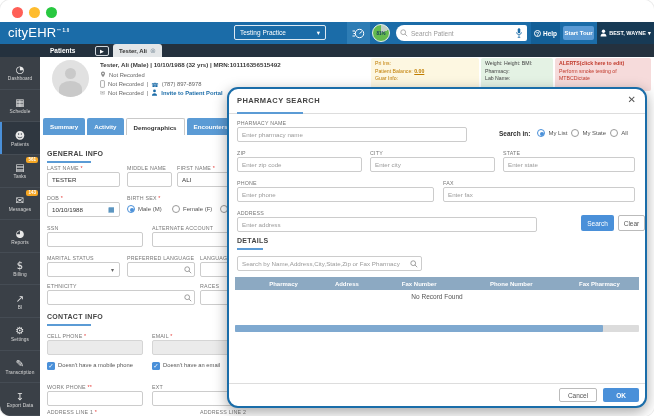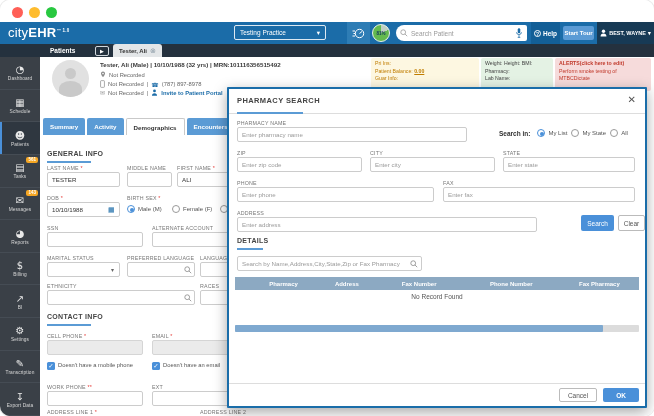--- a/index.html
+++ b/index.html
@@ -10,21 +10,21 @@
   .abs { position:absolute; }
 
   
   .titlebar { position:absolute; top:0; left:0; right:0; height:22px; background:#fff; }
   .dot { position:absolute; top:7px; width:11px; height:11px; border-radius:50%; }
 
   
   .topbar { position:absolute; top:22px; left:0; right:0; height:22px; background:#1b6ca8; color:#fff; }
   .logo { position:absolute; left:8px; top:3px; font-size:13px; color:#fff; letter-spacing:.2px; }
   .logo .thin { font-weight:300; }
-  .logo .bold { font-weight:bold; }
+  .logo .bold { font-weight:normal; }
   .logo sup { font-size:4.5px; font-weight:bold; }
   .practice { position:absolute; left:234px; top:3px; width:92px; height:15px; border:1px solid rgba(255,255,255,.85);
               font-size:6.5px; line-height:13px; padding:0 5px; border-radius:2px; display:flex; justify-content:space-between; align-items:center; }
   .speedo { position:absolute; left:347px; top:0; width:23px; height:22px; background:#2e7db5; display:flex; align-items:center; justify-content:center; }
   .pie { position:absolute; left:372px; top:2px; width:18px; height:18px; border-radius:50%;
          background:conic-gradient(#bfcfc2 0 19%, #63b94e 19% 100%); border:1px solid #e9f3e7;
          display:flex; align-items:center; justify-content:center; font-size:4.5px; font-weight:bold; color:#123a5a; }
   .searchpill { position:absolute; left:396px; top:3px; width:131px; height:16px; background:#fff; border-radius:8px 2px 2px 8px;
                 display:flex; align-items:center; padding:0 4px; gap:3px; }
   .searchpill input { border:none; outline:none; flex:1; font-size:6.5px; color:#444; min-width:0; background:transparent; }
@@ -98,21 +98,21 @@
   .radio.sel { border-color:#4a90d9; }
   .radio.sel::after { content:""; position:absolute; left:1.5px; top:1.5px; width:4px; height:4px; border-radius:50%; background:#4a90d9; }
   .rlabel { font-size:6px; color:#555; }
   .rgroup { position:absolute; display:flex; align-items:center; gap:3px; }
   .checkbox { width:8px; height:8px; background:#4a90d9; border-radius:1.5px; color:#fff; font-size:6.5px; line-height:8px;
               text-align:center; flex:none; }
   .cbrow { position:absolute; display:flex; gap:3px; font-size:5.8px; color:#555; width:98px; }
 
   
   .modal { position:absolute; left:227px; top:87px; width:420px; height:321px; background:#fff;
-           border:2px solid #1a6da9; box-shadow:0 4px 14px rgba(0,0,0,.35); z-index:10; border-radius:1px; }
+           border:2px solid #1a6da9; box-shadow:0 4px 14px rgba(0,0,0,.35); z-index:10; border-radius:11px; }
   .m-title { position:absolute; left:8px; top:7px; font-size:7.5px; font-weight:bold; color:#444; letter-spacing:.4px; }
   .m-close { position:absolute; right:9px; top:5px; font-size:10px; color:#555; cursor:pointer; }
   .m-hr { position:absolute; left:0; right:0; top:24px; border-top:1px solid #ddd; }
   .m-titleline { position:absolute; left:8px; top:23px; width:66px; height:2px; background:#5b9bd5; }
   .mlabel { position:absolute; font-size:5.3px; color:#777; letter-spacing:.2px; }
   .searchin { position:absolute; left:270px; top:40px; display:flex; align-items:center; gap:4px; }
   .searchin .cap { font-size:6.5px; font-weight:bold; color:#333; margin-right:3px; }
   .btn-search { position:absolute; left:352px; top:126px; width:33px; height:16px; background:#4a90d9; color:#fff;
                 font-size:6.5px; border:none; border-radius:2px; }
   .btn-clear { position:absolute; left:389px; top:126px; width:27px; height:16px; background:#fff; color:#555;

